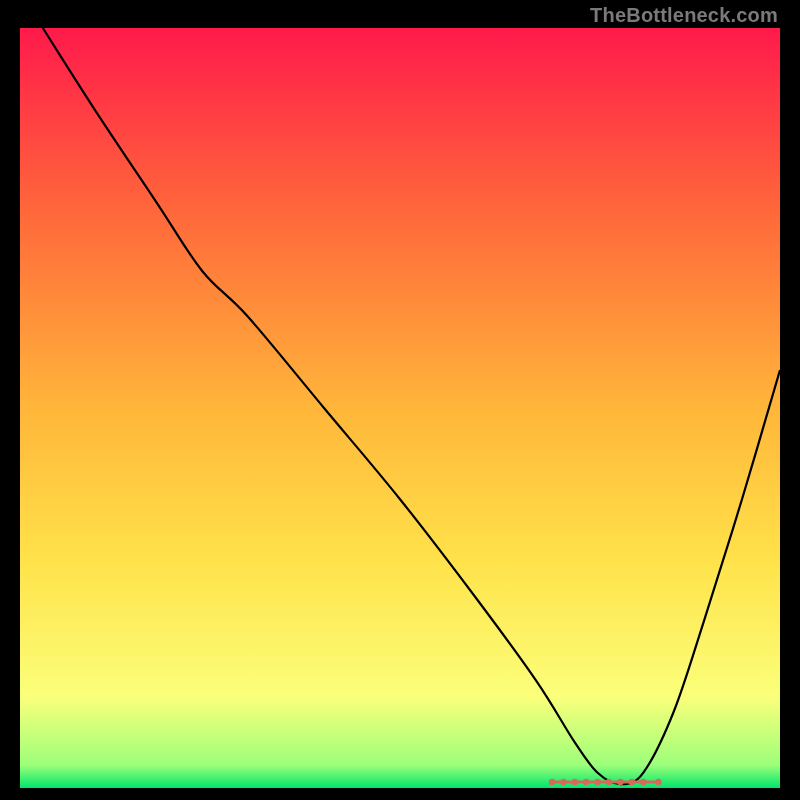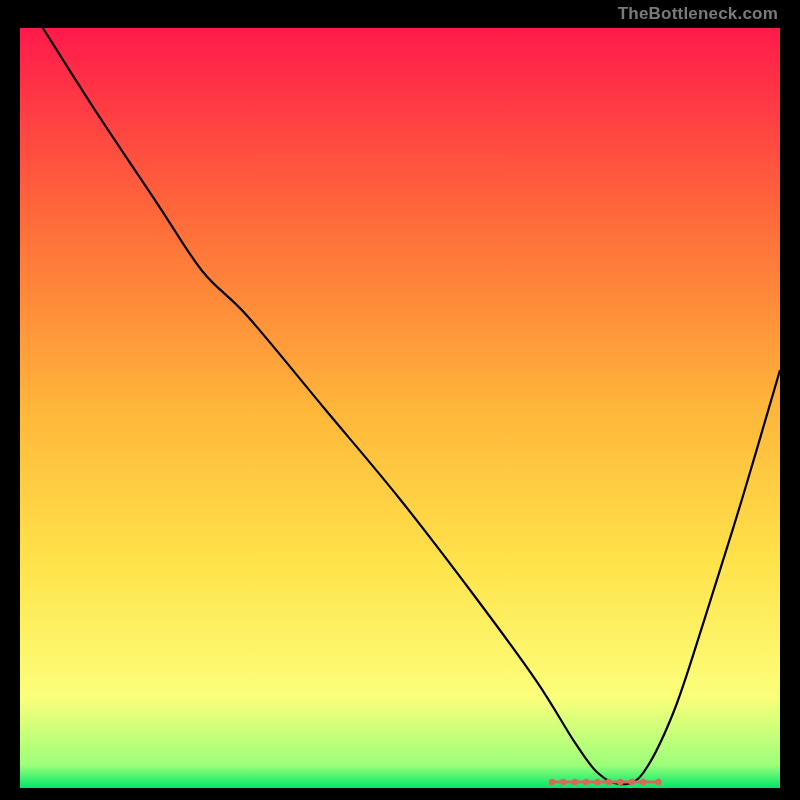--- a/index.html
+++ b/index.html
@@ -10,21 +10,21 @@
     top: 28px;
     width: 760px;
     height: 760px;
     background: #000;
   }
   .watermark {
     position: absolute;
     top: 4px;
     right: 22px;
     font-family: Arial, Helvetica, sans-serif;
-    font-size: 17px;
+    font-size: 20px;
     font-weight: 600;
     color: #7a7a7a;
     letter-spacing: 0.2px;
   }
   svg { display: block; }
 </style>
 </head>
 <body>
 
 <div class="watermark">TheBottleneck.com</div>

